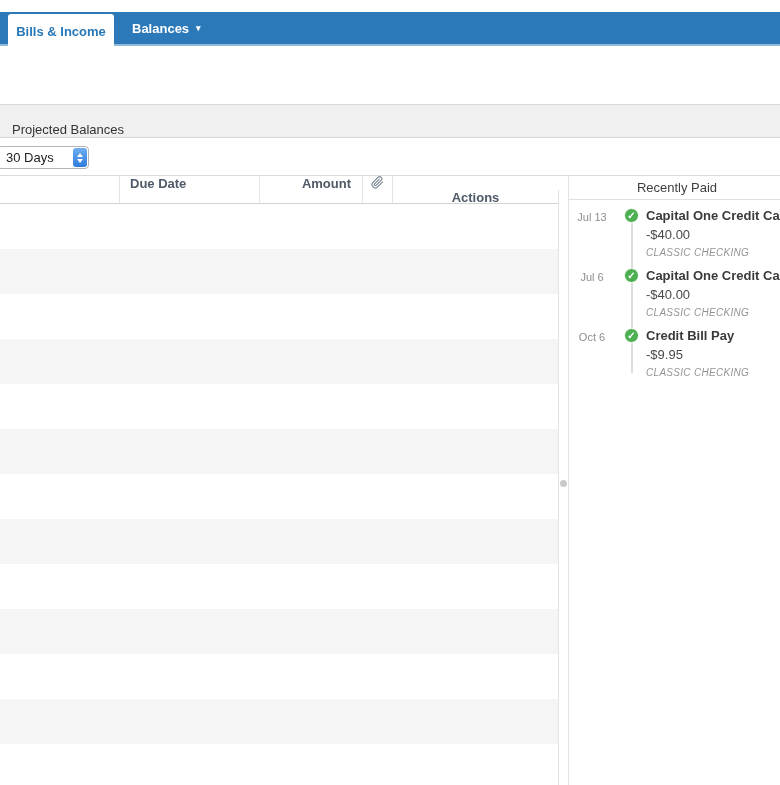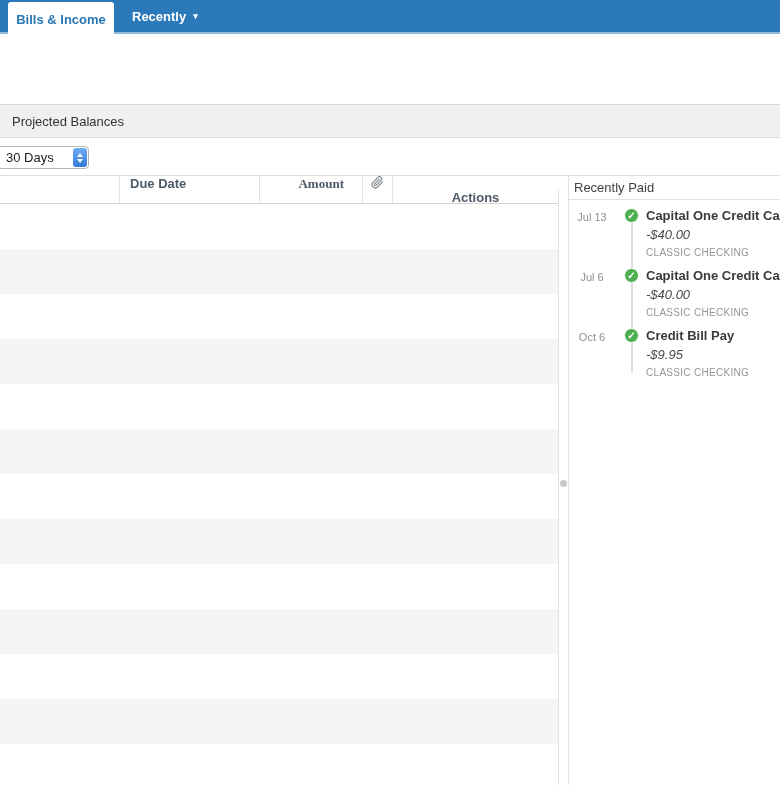--- a/index.html
+++ b/index.html
@@ -1,88 +1,88 @@
 <!DOCTYPE html>
 <html><head>
 <meta charset="utf-8">
 <style>
   * { margin:0; padding:0; box-sizing:border-box; }
   html,body { width:780px; height:785px; background:#fff; font-family:"Liberation Sans", sans-serif; }
   .screen { position:relative; width:780px; height:785px; overflow:hidden; background:#fff; }
 
   
-  .tabbar { position:absolute; top:0; left:0; width:780px; height:34px; background:#2b79b9; border-bottom:2px solid #93b9d9; }
+  .tabbar { position:absolute; top:12px; left:0; width:780px; height:34px; background:#2b79b9; border-bottom:2px solid #93b9d9; }
   .tab-active { position:absolute; left:8px; top:2px; width:106px; height:35px; background:#fff; border-radius:3px 3px 0 0;
                 color:#2878b8; font-size:13px; font-weight:700; display:flex; align-items:center; justify-content:center; z-index:3; }
   .tab-inactive { position:absolute; left:120px; top:0; height:32px; padding:0 12px; display:flex; align-items:center; gap:7px;
                   color:#fff; font-size:13px; font-weight:700; cursor:default; }
   .caret { font-size:9px; line-height:9px; margin-top:1px; }
 
   
   .section-header { position:absolute; top:104px; left:0; width:780px; height:34px; background:#f0f0f0;
                     border-top:1px solid #d8d8d8; border-bottom:1px solid #d8d8d8;
-                    display:flex; align-items:center; padding-left:12px; font-size:13px; color:#333; }
+                    display:flex; align-items:flex-end; padding-left:12px; font-size:13px; color:#333; }
 
   
   .range-select { position:absolute; top:146px; left:-3px; width:92px; height:23px; background:#fff;
                   border:1px solid #b5b5b5; border-radius:4px; display:flex; align-items:center; }
   .range-select .value { flex:1; font-size:13px; color:#222; padding-left:8px; }
   .stepper { position:absolute; right:1px; top:1px; bottom:1px; width:14px; border-radius:3px;
              background:linear-gradient(#6faef2,#3079dd); display:flex; flex-direction:column;
              align-items:center; justify-content:center; gap:2px; }
   .arrow-up { width:0; height:0; border-left:3px solid transparent; border-right:3px solid transparent; border-bottom:4px solid #fff; }
   .arrow-down { width:0; height:0; border-left:3px solid transparent; border-right:3px solid transparent; border-top:4px solid #fff; }
 
   
   .table-header { position:absolute; top:175px; left:0; width:559px; height:29px; background:#fff;
                   border-top:1px solid #dcdcdc; border-bottom:1px solid #d4d4d4;
                   display:flex; font-size:13px; font-weight:700; color:#4f5a68; }
   .th { border-right:1px solid #e3e3e3; display:flex; align-items:flex-start; height:100%; }
   .th-payee   { width:120px; }
   .th-due     { width:140px; padding-left:10px; }
-  .th-amount  { width:103px; justify-content:flex-end; padding-right:18px;font-family:Liberation Serif, serif; }
+  .th-amount  { width:103px; justify-content:flex-end; padding-right:11px; }
   .th-clip    { width:30px;  justify-content:center; }
   .th-actions { width:166px; justify-content:center;margin-top:14px; }
   .clip-svg { width:13px; height:13px; transform:rotate(0deg); }
 
   .table-body { position:absolute; top:204px; left:0; width:559px; height:581px;
                 background:repeating-linear-gradient(180deg,#fff 0 45px,#f5f5f6 45px 90px);
                 border-right:1px solid #e3e3e3; }
 
   
   .splitter { position:absolute; left:559px; top:175px; width:10px; height:610px; background:#fff;
               border-top:1px solid #dcdcdc; border-right:1px solid #e2e2e2; }
   .splitter-handle { position:absolute; left:1px; top:304px; width:7px; height:7px; border-radius:50%; background:#c9c9c9; }
 
   
   .panel { position:absolute; left:569px; top:175px; width:211px; height:610px; background:#fff; border-top:1px solid #dcdcdc; }
   .panel-header { height:24px; border-bottom:1px solid #e0e0e0; display:flex; align-items:center;
-                  padding-left:5px; font-size:13px; color:#3f3f3f; }
+                  padding-left:5px; font-size:13px; color:#3f3f3f;justify-content:center; }
   .entries { position:relative; padding-top:8px; }
   .timeline { position:absolute; left:62px; top:15px; width:2px; height:158px; background:#dcdcdc; z-index:1; }
   .entry { position:relative; padding-left:77px; height:60px; z-index:2; }
   .entry .date { position:absolute; left:0; top:3px; width:46px; text-align:center; font-size:11px; color:#8e8e8e; }
   .entry .check { position:absolute; left:55px; top:0; width:15px; height:15px; border-radius:50%;
                   background:#4caf50; border:1px solid #fff; color:#fff; font-size:10px; font-weight:700;
                   display:flex; align-items:center; justify-content:center; z-index:3; }
   .entry .payee { font-size:13px; font-weight:700; color:#3a3a3a; line-height:15px; white-space:nowrap; }
-  .entry .amount { font-size:13px; color:#4a4a4a; margin-top:5px; line-height:14px;font-style:italic; }
-  .entry .account { font-size:10px; color:#949494; margin-top:5px; letter-spacing:0.3px; }
+  .entry .amount { font-size:13px; color:#4a4a4a; margin-top:5px; line-height:14px; }
+  .entry .account { font-size:10px; color:#949494; margin-top:5px; letter-spacing:0.3px;font-style:italic; }
 </style>
 </head>
 <body>
 
 <div class="screen">
 
   <div class="tabbar">
     <div class="tab-active">
       <span>Bills &amp; Income</span>
     </div>
     <div class="tab-inactive">
-      <span>Recently</span>
+      <span>Balances</span>
       <span class="caret">▾</span>
     </div>
   </div>
 
   <div class="section-header">
     <span>Projected Balances</span>
   </div>
 
   <div class="range-select">
     <span class="value">30 Days</span>

